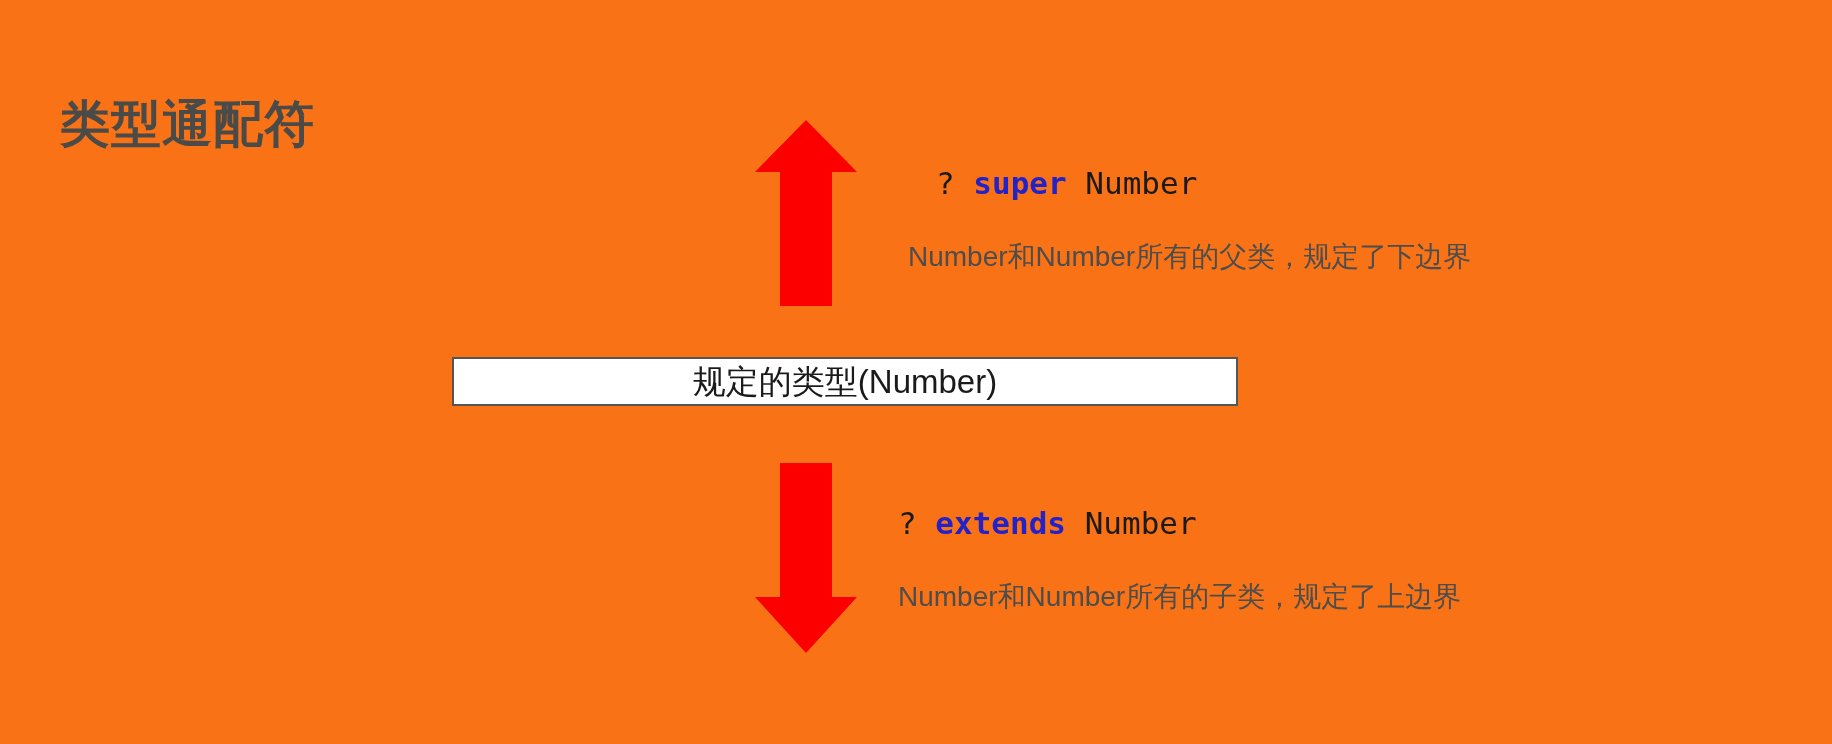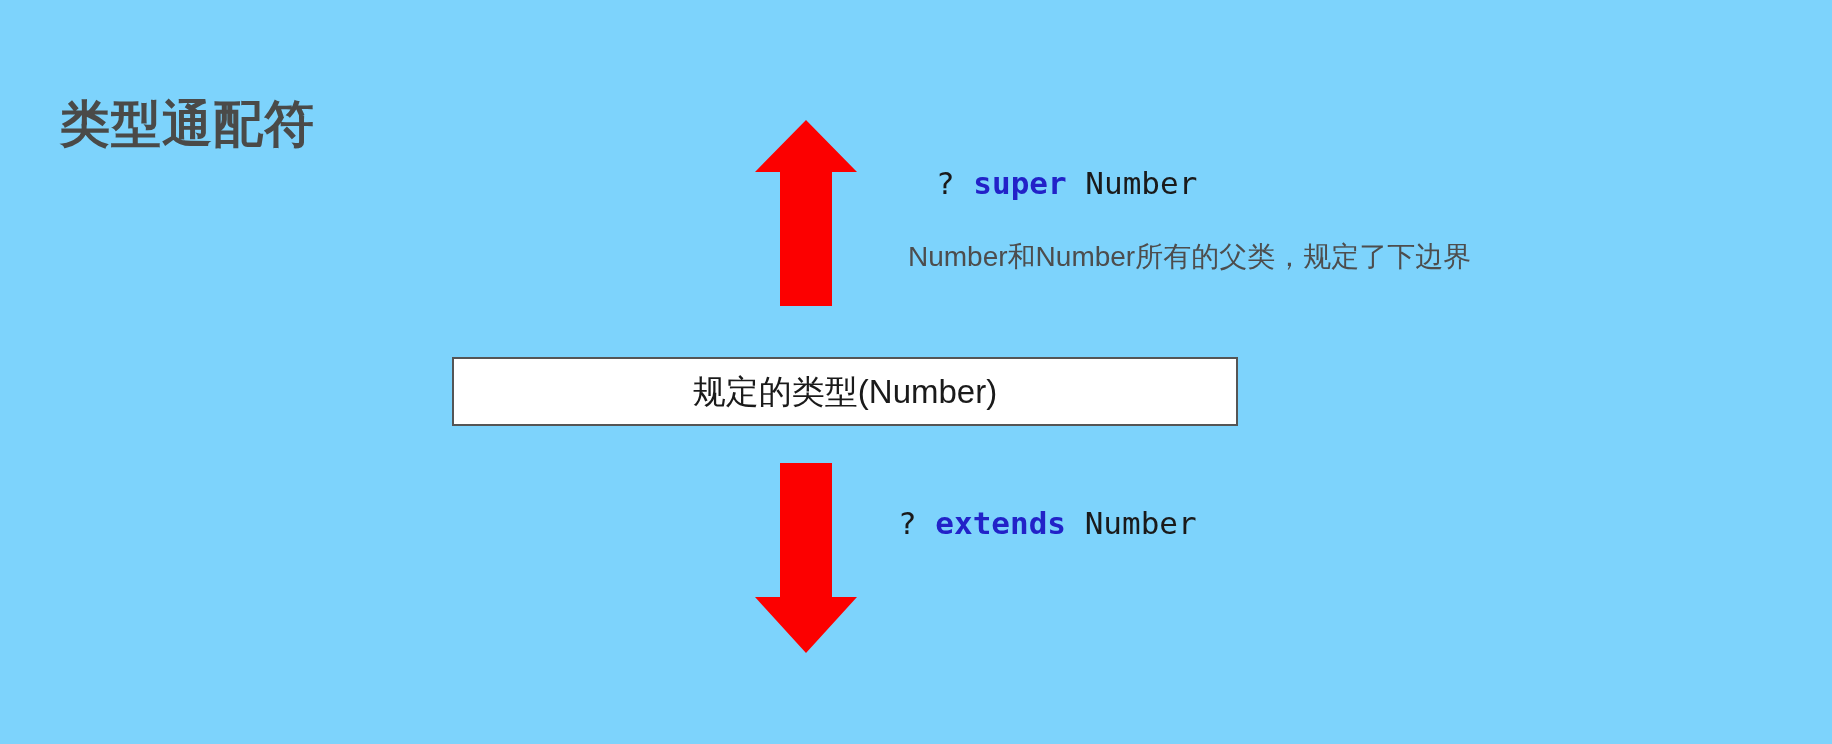--- a/index.html
+++ b/index.html
@@ -15,21 +15,21 @@
     overflow: hidden;
     position: relative;
   }
 
   #slide {
     position: absolute;
     left: 0;
     top: 0;
     width: 1832px;
     height: 744px;
-    background: #7dd3fc;
+    background: #f97316;
   }
 
   
   #slide-title {
     position: absolute;
     left: 60px;
     top: 96px;
     font-size: 50px;
     font-weight: bold;
     color: #4a4a48;
@@ -54,21 +54,21 @@
     width: 108px;
     height: 196px;
   }
 
   
   #type-box {
     position: absolute;
     left: 452px;
     top: 357px;
     width: 786px;
-    height: 69px;
+    height: 49px;
     box-sizing: border-box;
     border: 2px solid #555555;
     background: #ffffff;
     display: flex;
     align-items: center;
     justify-content: center;
   }
   #type-box-label {
     font-size: 33px;
     color: #1a1a1a;
@@ -136,14 +136,15 @@
   <div class="annotation" id="annotation-super">
     <div class="code-line"><span class="code-token-plain">?</span><span class="code-token-plain"> </span><span class="code-token-keyword">super</span><span class="code-token-plain"> </span><span class="code-token-plain">Number</span></div>
   </div>
 
   <div class="caption-line" id="caption-super">Number和Number所有的父类，规定了下边界</div>
 
   <div class="annotation" id="annotation-extends">
     <div class="code-line"><span class="code-token-plain">?</span><span class="code-token-plain"> </span><span class="code-token-keyword">extends</span><span class="code-token-plain"> </span><span class="code-token-plain">Number</span></div>
   </div>
 
+  <div class="caption-line" id="caption-extends">Number和Number所有的子类，规定了上边界</div>
 
 </div>
 
 </body></html>

